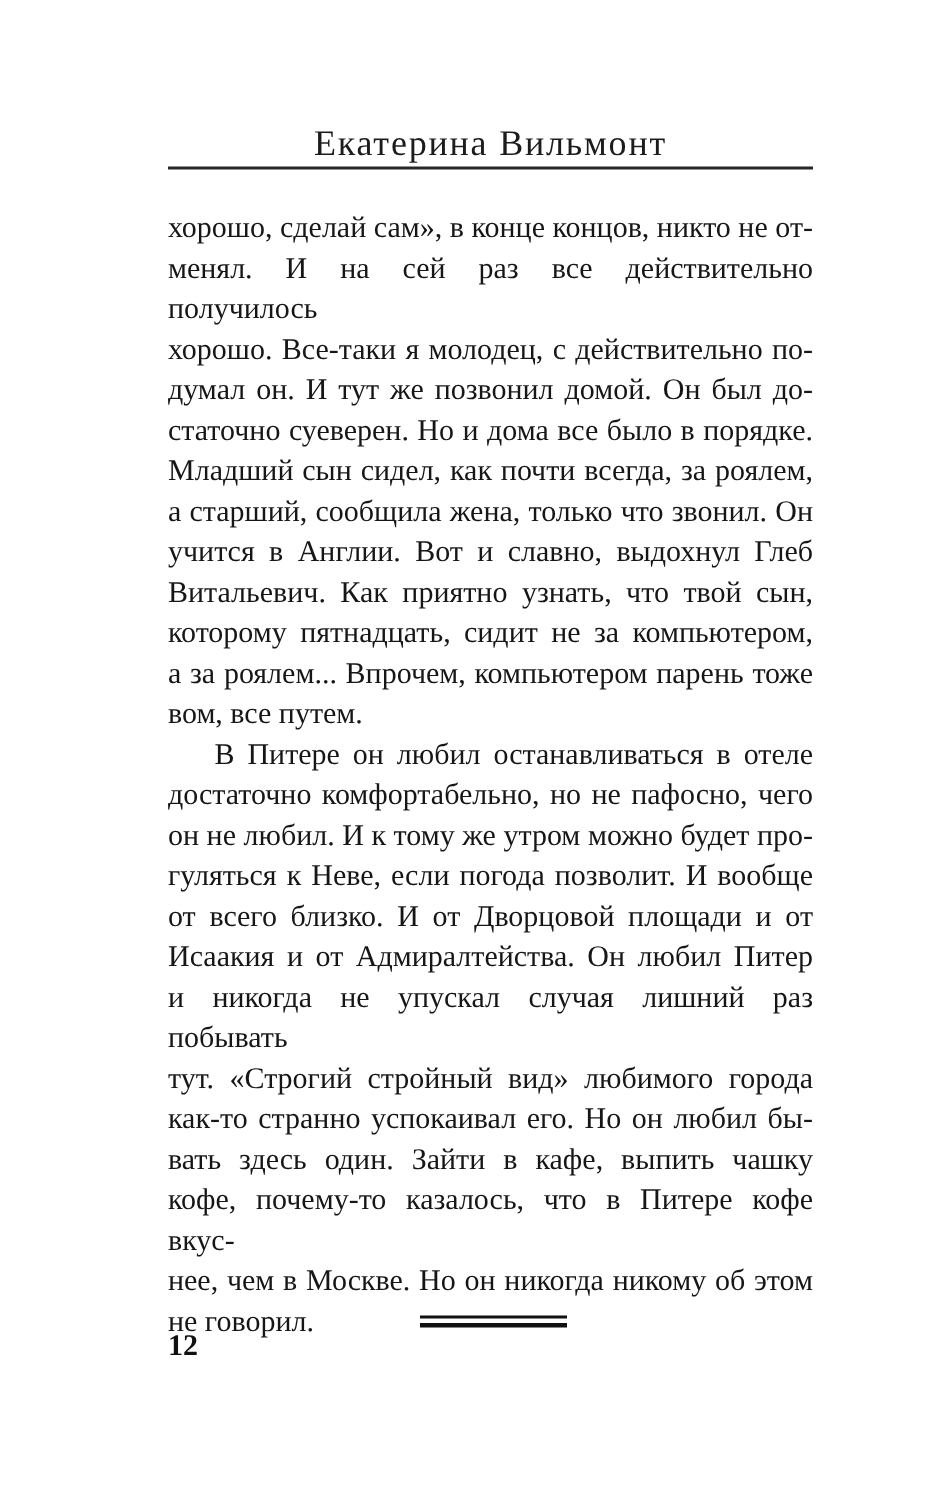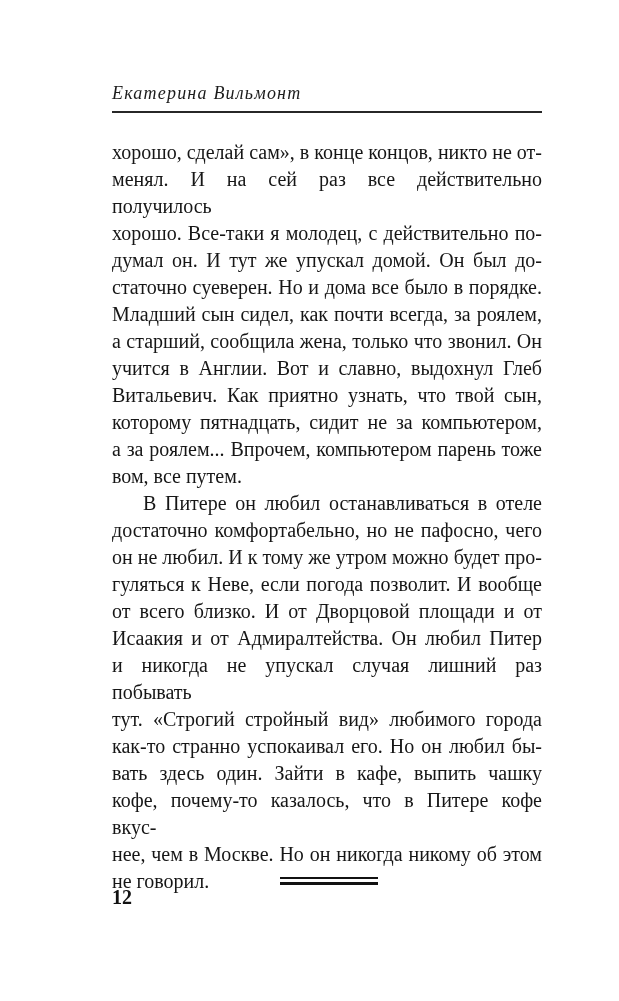--- a/index.html
+++ b/index.html
@@ -15,23 +15,22 @@
     overflow: hidden;
     font-family: "Liberation Serif", serif;
     color: #161616;
   }
   
   .author {
     position: absolute;
     left: 112px;
     top: 83px;
     width: 430px;
-    text-align: left;
-    font-style: italic;
-    font-size: 18px;
+    text-align: center;
+    font-size: 24px;
     letter-spacing: 1.2px;
     color: #1c1c1c;
   }
   .header-rule {
     position: absolute;
     left: 112px;
     top: 111px;
     width: 430px;
     border-top: 2px solid #272727;
   }
@@ -80,21 +79,21 @@
 <div class="page">
 
   <div class="author">Екатерина Вильмонт</div>
 
   <div class="header-rule"></div>
 
   <div class="body-text">
       <div class="line">хорошо, сделай сам», в конце концов, никто не от-</div>
       <div class="line">менял. И на сей раз все действительно получилось</div>
       <div class="line">хорошо. Все-таки я молодец, с действительно по-</div>
-      <div class="line">думал он. И тут же упускал домой. Он был до-</div>
+      <div class="line">думал он. И тут же позвонил домой. Он был до-</div>
       <div class="line">статочно суеверен. Но и дома все было в порядке.</div>
       <div class="line">Младший сын сидел, как почти всегда, за роялем,</div>
       <div class="line">а старший, сообщила жена, только что звонил. Он</div>
       <div class="line">учится в Англии. Вот и славно, выдохнул Глеб</div>
       <div class="line">Витальевич. Как приятно узнать, что твой сын,</div>
       <div class="line">которому пятнадцать, сидит не за компьютером,</div>
       <div class="line">а за роялем... Впрочем, компьютером парень тоже</div>
       <div class="line para-end">вом, все путем.</div>
       <div class="line indent">В Питере он любил останавливаться в отеле</div>
       <div class="line">достаточно комфортабельно, но не пафосно, чего</div>

